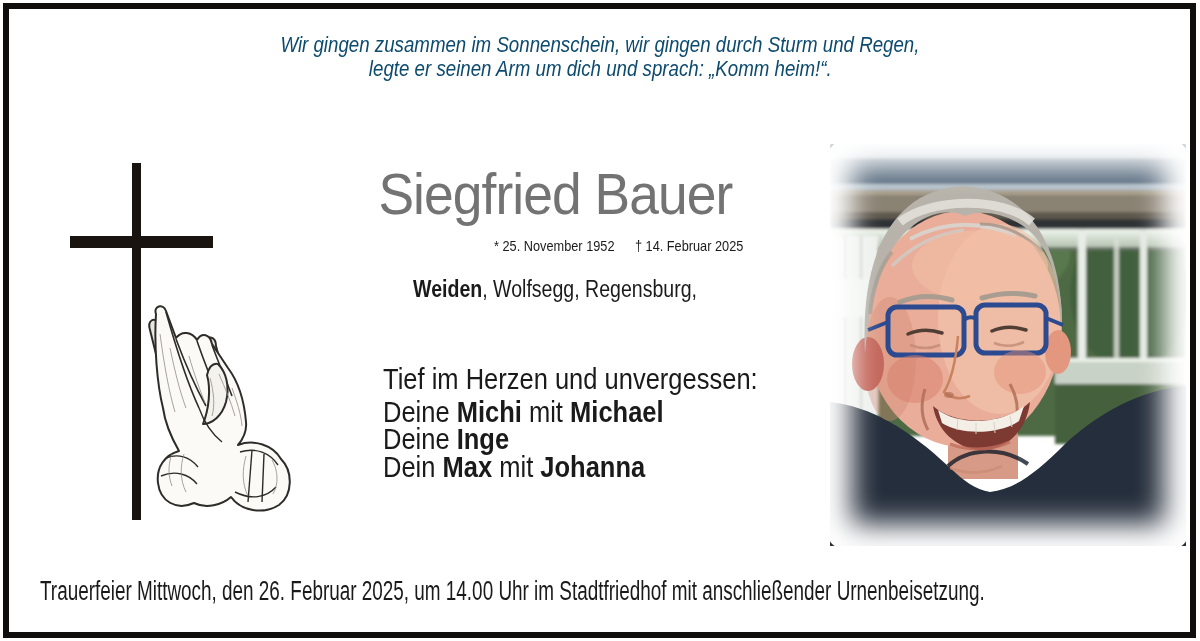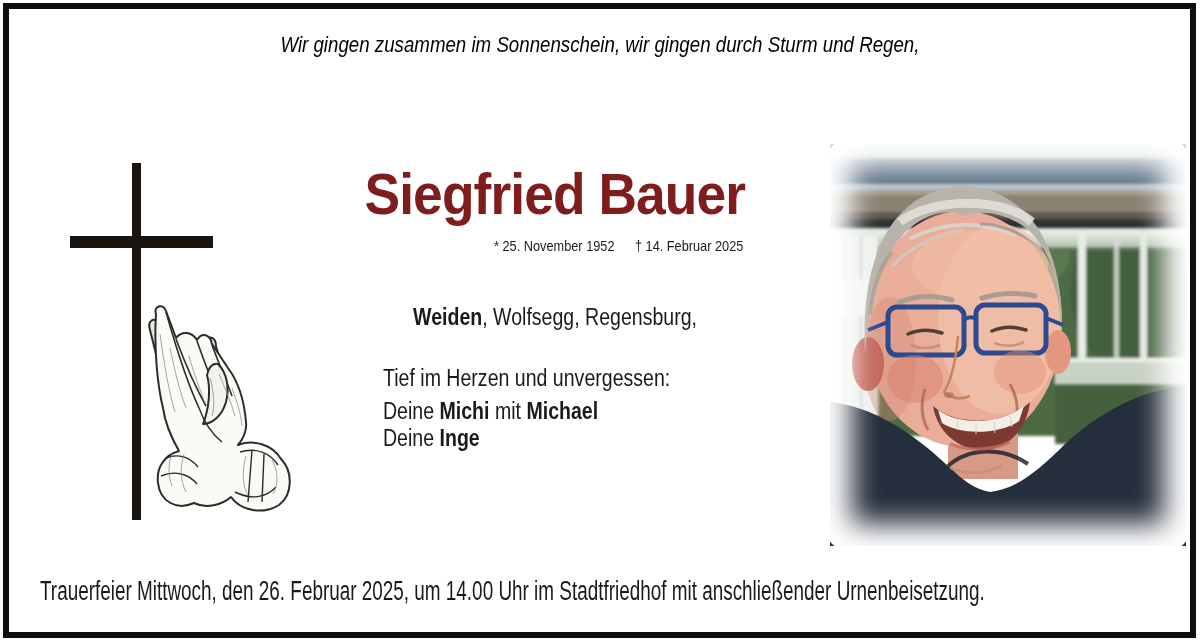--- a/index.html
+++ b/index.html
@@ -16,54 +16,55 @@
   
   .cond   { display:inline-block; transform:scaleX(0.85); transform-origin:0 50%;  white-space:nowrap; }
   .cond-c { display:inline-block; transform:scaleX(0.85); transform-origin:50% 50%; white-space:nowrap; }
   .cond-n { display:inline-block; transform:scaleX(0.92); transform-origin:50% 50%; white-space:nowrap; }
   .cond-f { display:inline-block; transform:scaleX(0.70); transform-origin:0 50%;  white-space:nowrap; }
   .b { font-weight:700; }
 
   .poem {
     position:absolute; top:33px; left:0; width:100%;
     text-align:center; font-style:italic; font-size:22px; line-height:24px;
-    color:#000000;
+    color:#0c4a6e;
   }
 
   .cross-v { position:absolute; left:132px; top:163px; width:9px;  height:357px; background:#191410; }
   .cross-h { position:absolute; left:70px;  top:236px; width:143px; height:12px; background:#191410; }
 
   .hands { position:absolute; left:142px; top:304px; width:156px; height:218px; }
 
   .center-col { position:absolute; left:345px; top:164px; width:420px; text-align:center; }
-  .name  { font-size:58px; font-weight:700; letter-spacing:-1px; line-height:60px; color:#7f1d1d; }
+  .name  { font-size:58px; font-weight:400; letter-spacing:-1px; line-height:60px; color:#737373; }
   .dates { margin-top:9px; font-size:15px; line-height:26px;text-align:right; }
   .death { margin-left:24px; }
-  .places { margin-top:44px; font-size:23px; line-height:28px; }
-
-  .left-col { position:absolute; left:383px; top:365px; font-size:23px; line-height:27.5px; }
+  .places { margin-top:16px; font-size:23px; line-height:28px; }
+
+  .left-col { position:absolute; left:383px; top:365px; font-size:30px; line-height:27.5px; }
   .mourners { margin-top:5px; }
 
   .funeral { position:absolute; left:40px; top:577px; font-size:27px; line-height:28px; }
 
   .photo { position:absolute; left:830px; top:144px; width:356px; height:402px; }
   .photo svg { display:block; width:100%; height:100%; }
   
   .photo::after {
     content:""; position:absolute; inset:-2px; pointer-events:none;
     box-shadow: inset 0 0 28px 24px #ffffff; border-radius:14px;
   }
 </style>
 </head>
 <body>
 
 <div class="frame"></div>
 
 <div class="poem">
   <div><span class="cond-c">Wir gingen zusammen im Sonnenschein, wir gingen durch Sturm und Regen,</span></div>
+  <div><span class="cond-c">legte er seinen Arm um dich und sprach: „Komm heim!“.</span></div>
 </div>
 
 <div>
   <div class="cross-v"></div>
   <div class="cross-h"></div>
 </div>
 
 <svg class="hands" viewBox="0 0 156 218" aria-hidden="true">
   <g stroke="#2e2c29" stroke-width="2" fill="#fbfaf7" stroke-linejoin="round">
 
@@ -122,20 +123,21 @@
   <div class="places">
     <div><span class="cond-c"><b>Weiden</b><span>, Wolfsegg, Regensburg,</span></span></div>
   </div>
 </div>
 
 <div class="left-col">
   <div><span class="cond">Tief im Herzen und unvergessen:</span></div>
   <div class="mourners">
       <div><span class="cond"><span>Deine </span><span class="b">Michi</span><span> mit </span><span class="b">Michael</span></span></div>
       <div><span class="cond"><span>Deine </span><span class="b">Inge</span></span></div>
+      <div><span class="cond"><span>Dein </span><span class="b">Max</span><span> mit </span><span class="b">Johanna</span></span></div>
     </div>
 </div>
 
 <div class="photo">
   <svg viewBox="0 0 356 402" aria-hidden="true">
     <defs>
       <filter id="bgblur" x="-5%" y="-5%" width="110%" height="110%">
           <feGaussianBlur stdDeviation="1.6"></feGaussianBlur>
         </filter>
       <linearGradient id="railg" x1="0" y1="0" x2="0" y2="1">

